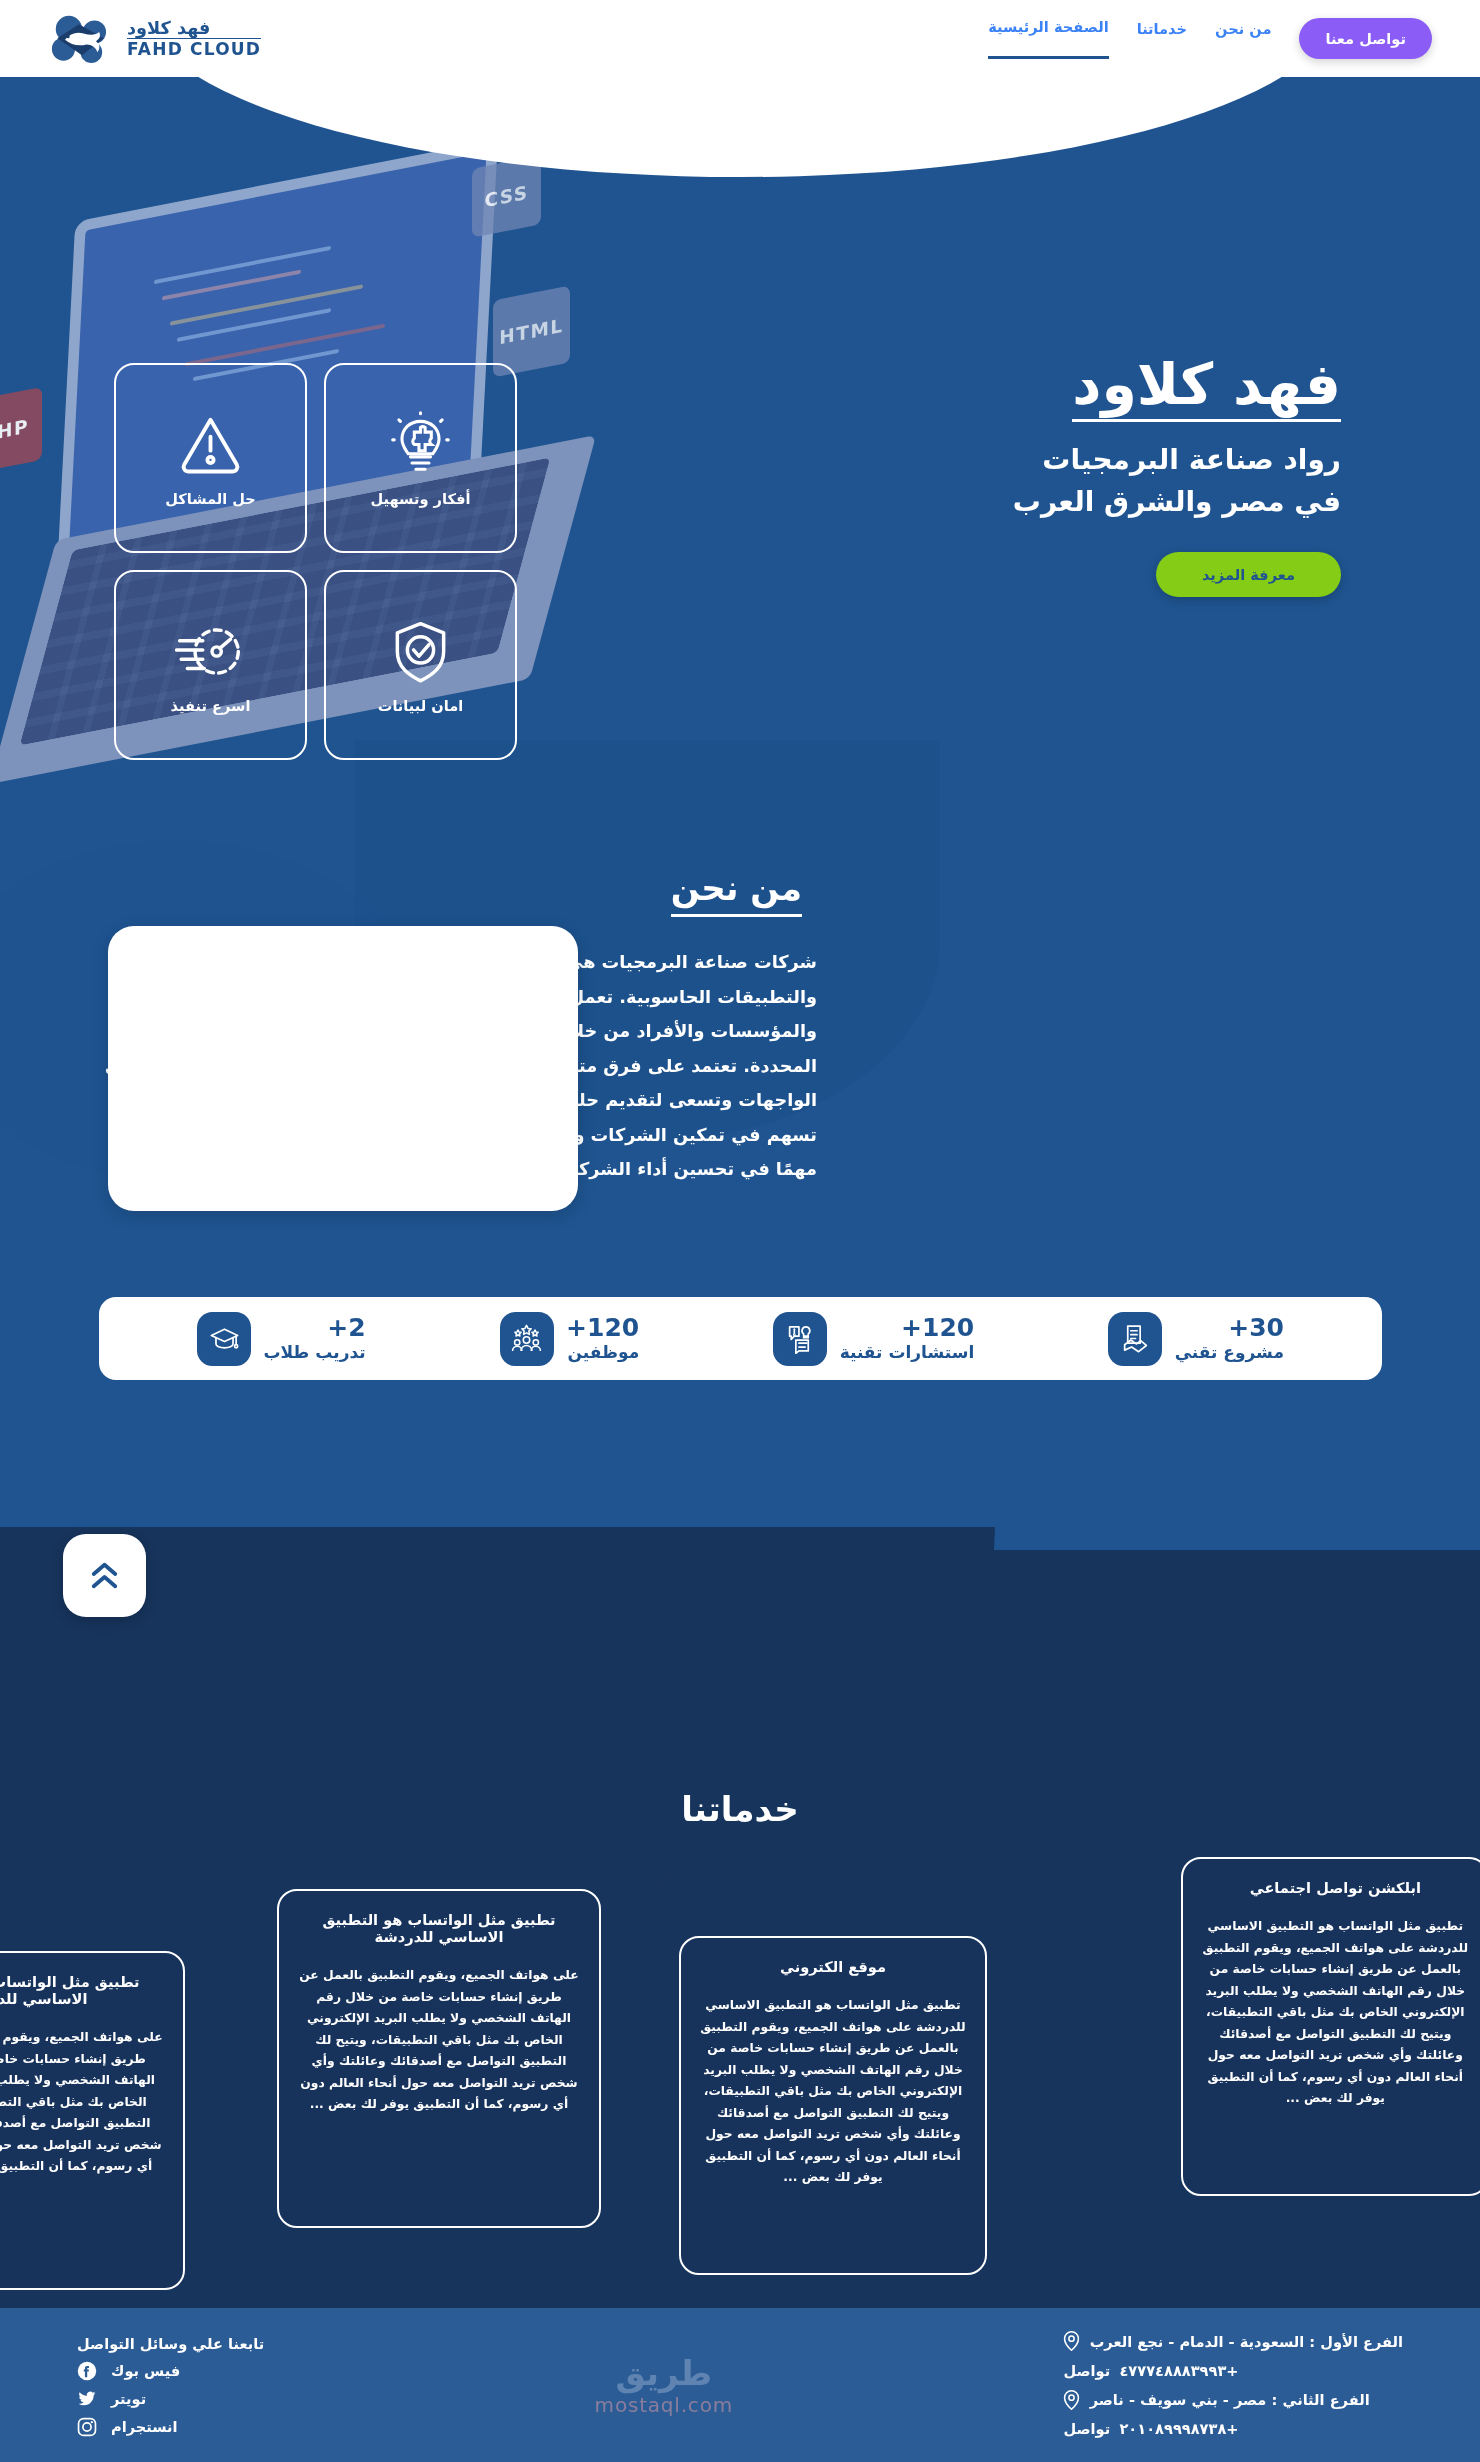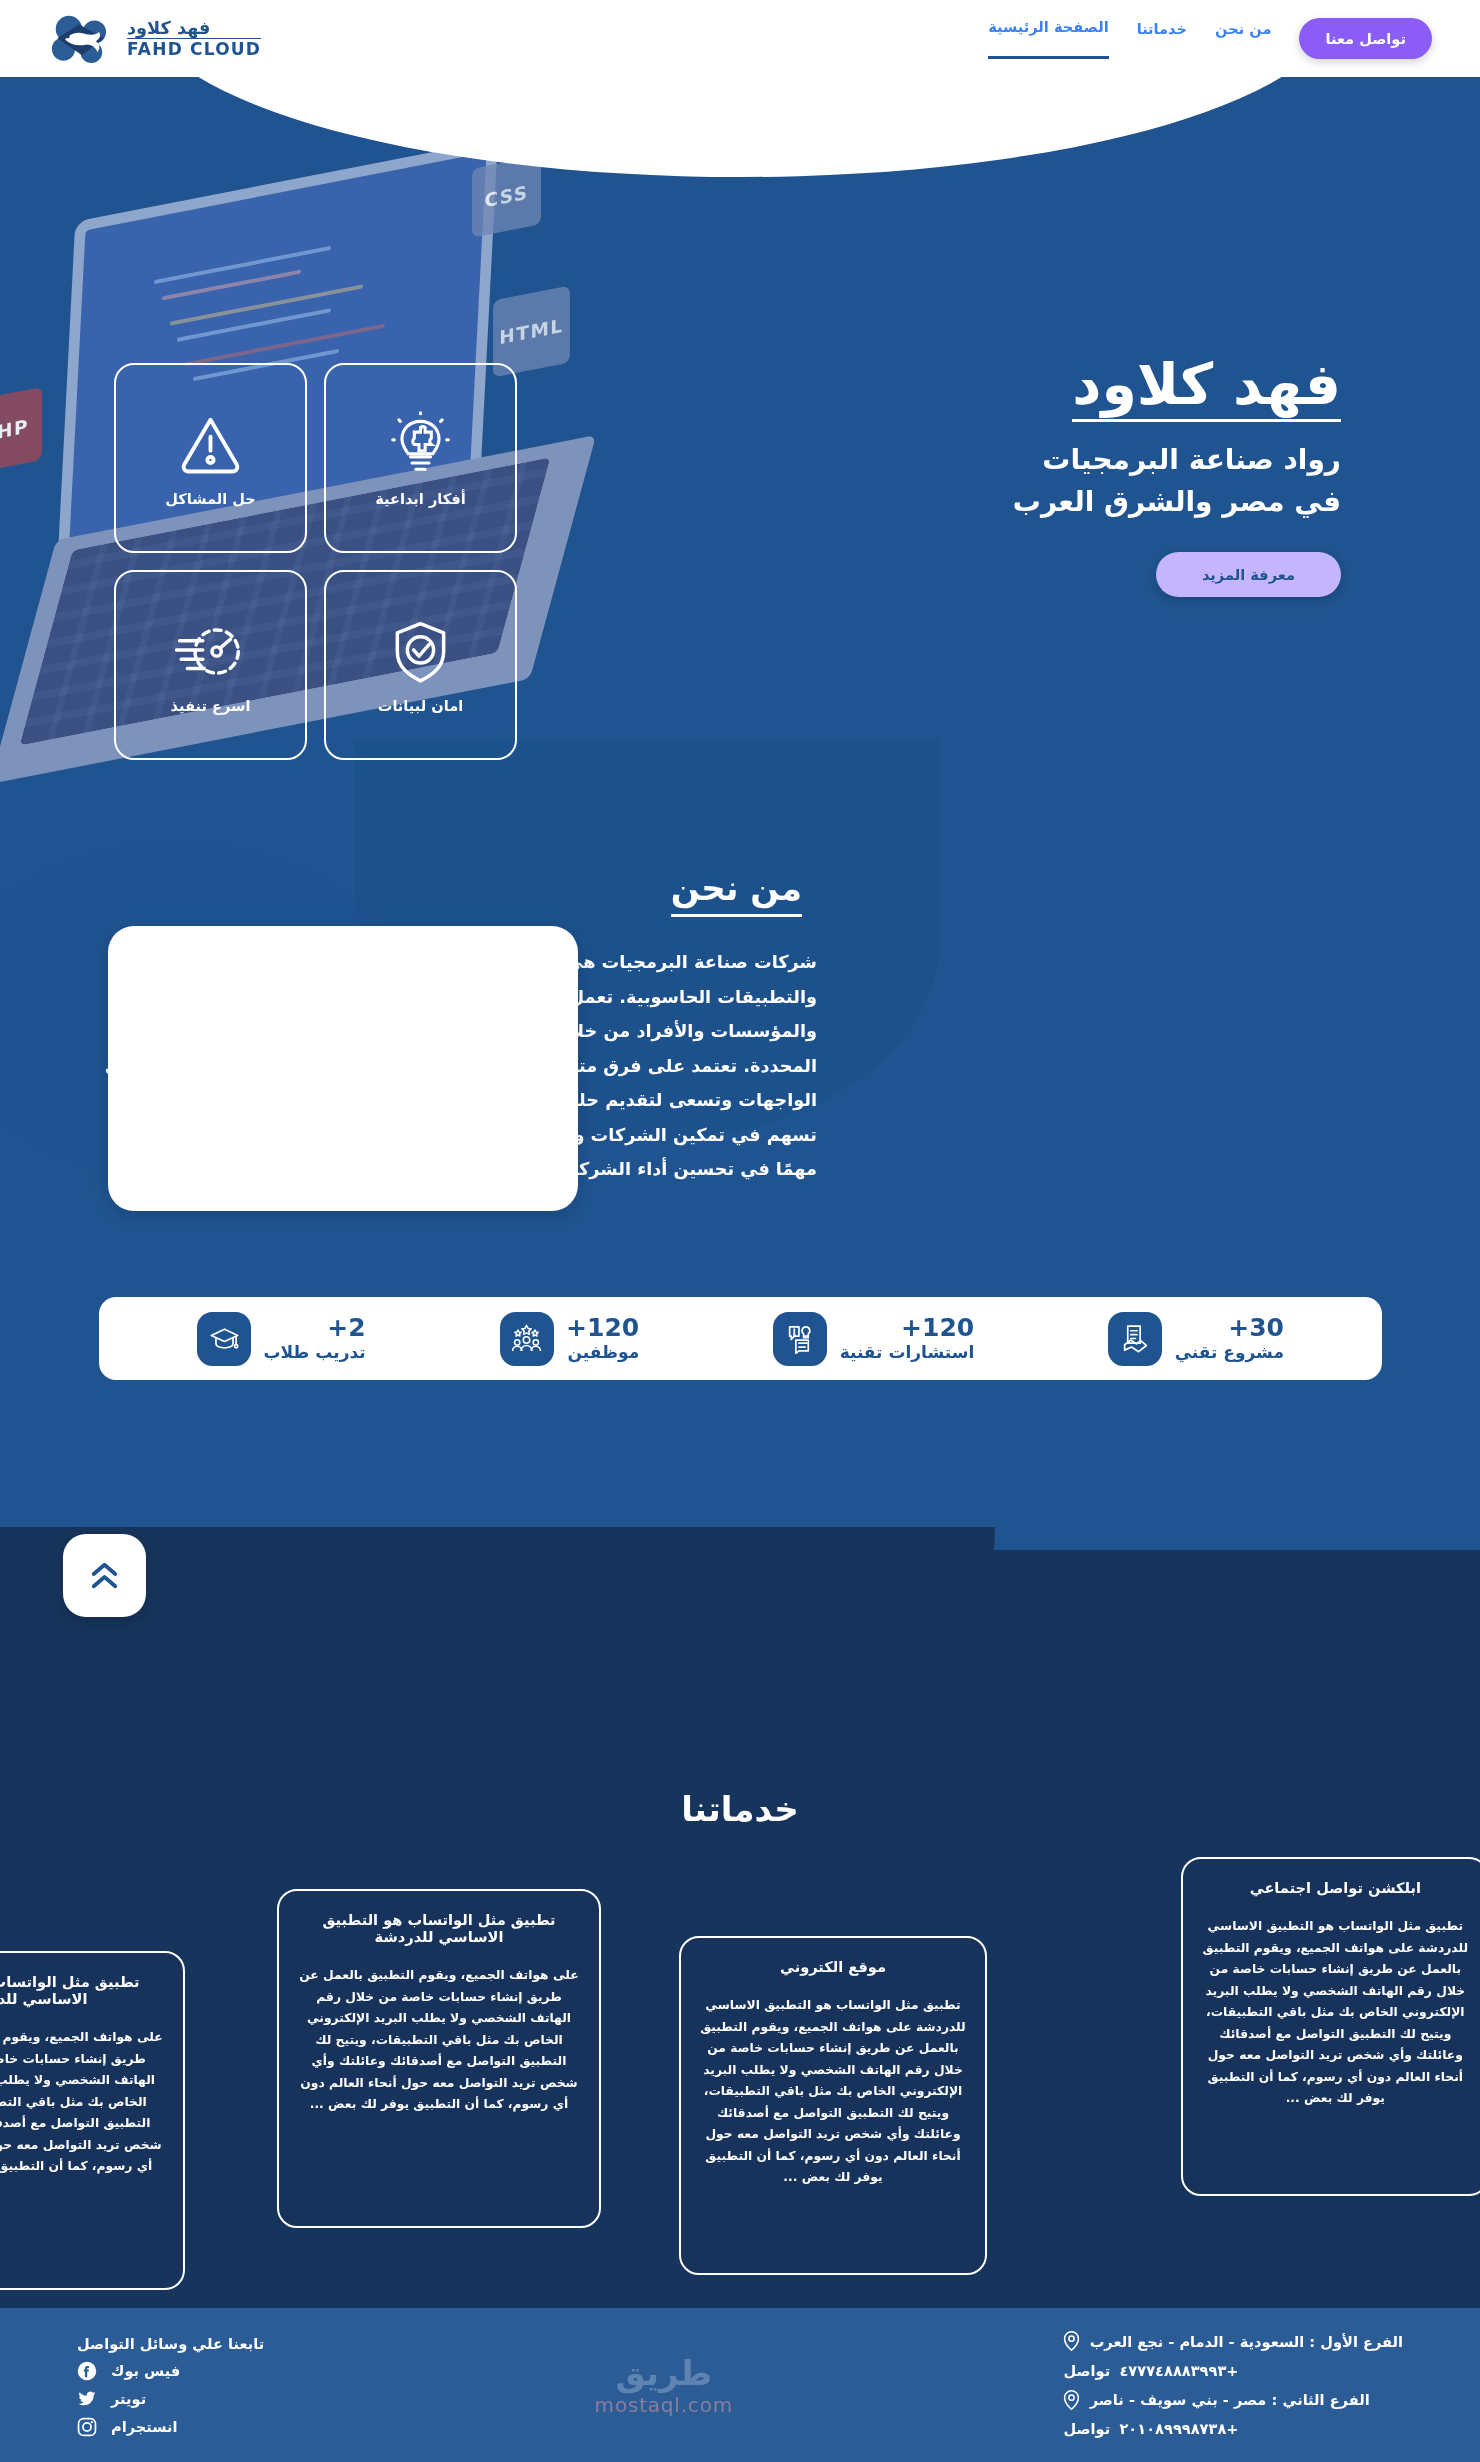--- a/index.html
+++ b/index.html
@@ -55,21 +55,21 @@
 
   .hero-copy{
     position:absolute; right:139px; top:278px; width:570px; text-align:right; color:#fff;
   }
   .hero-title{
     font-size:57px; font-weight:bold; letter-spacing:1.5px; line-height:1.05;
     display:inline-block; border-bottom:3.9px solid #ffffff; padding-bottom:4.6px;
   }
   .hero-sub{ font-size:28px; font-weight:bold; line-height:1.5; margin-top:17px; }
   .hero-btn{
-    margin-top:29px; background:#c4b5fd; color:#1f5490; border:none;
+    margin-top:29px; background:#84cc16; color:#1f5490; border:none;
     border-radius:26px; font-size:14.6px; font-weight:bold; padding:14px 46px;
     cursor:pointer; box-shadow:0 3.1px 10.8px rgba(0,0,0,.2); font-family:inherit;
   }
 
   
   .illus{ position:absolute; left:0px; top:93px; width:617px; height:601px; }
   .lap-screen{
     position:absolute; left:77px; top:23px; width:401px; height:324px;
     background:#3a63ad; transform:skewY(-11deg) skewX(-3deg);
     border-radius:4.6px; box-shadow:0 0 0 10.8px #8fa6cc;
@@ -247,21 +247,21 @@
 
       <div class="fcard">
         <svg width="71" height="71" viewBox="0 0 92 92">
           <g fill="none" stroke="#fff" stroke-width="4" stroke-linecap="round">
             <path d="M46 16 C32 16 22 26 22 39 c0 9 5 14 8 19 h32 c3-5 8-10 8-19 C70 26 60 16 46 16 Z"></path>
             <path d="M33 62 h26 M35 70 h22 M40 78 h12"></path>
             <path d="M46 6 v-1 M72 16 l2-2 M20 16 l-2-2 M80 40 h2 M10 40 h2"></path>
             <path d="M38 30 h8 v-6 a5 5 0 0 1 6 0 v6 h8 v8 a5 5 0 0 0 0 8 h-8 v8 h-8 v-8 h-6 a5 5 0 0 1 0-8 v-8z"></path>
           </g>
         </svg>
-        <div class="fcard-label">أفكار ابداعية</div>
+        <div class="fcard-label">أفكار وتسهيل</div>
       </div>
 
       <div class="fcard">
         <svg width="71" height="71" viewBox="0 0 92 92">
           <g fill="none" stroke="#fff" stroke-width="5" stroke-linejoin="round" stroke-linecap="round">
             <path d="M46 14 L80 72 a6 6 0 0 1 -5 9 H17 a6 6 0 0 1 -5-9 Z"></path>
             <path d="M46 36 v18"></path>
             <circle cx="46" cy="66" r="4"></circle>
           </g>
         </svg>

